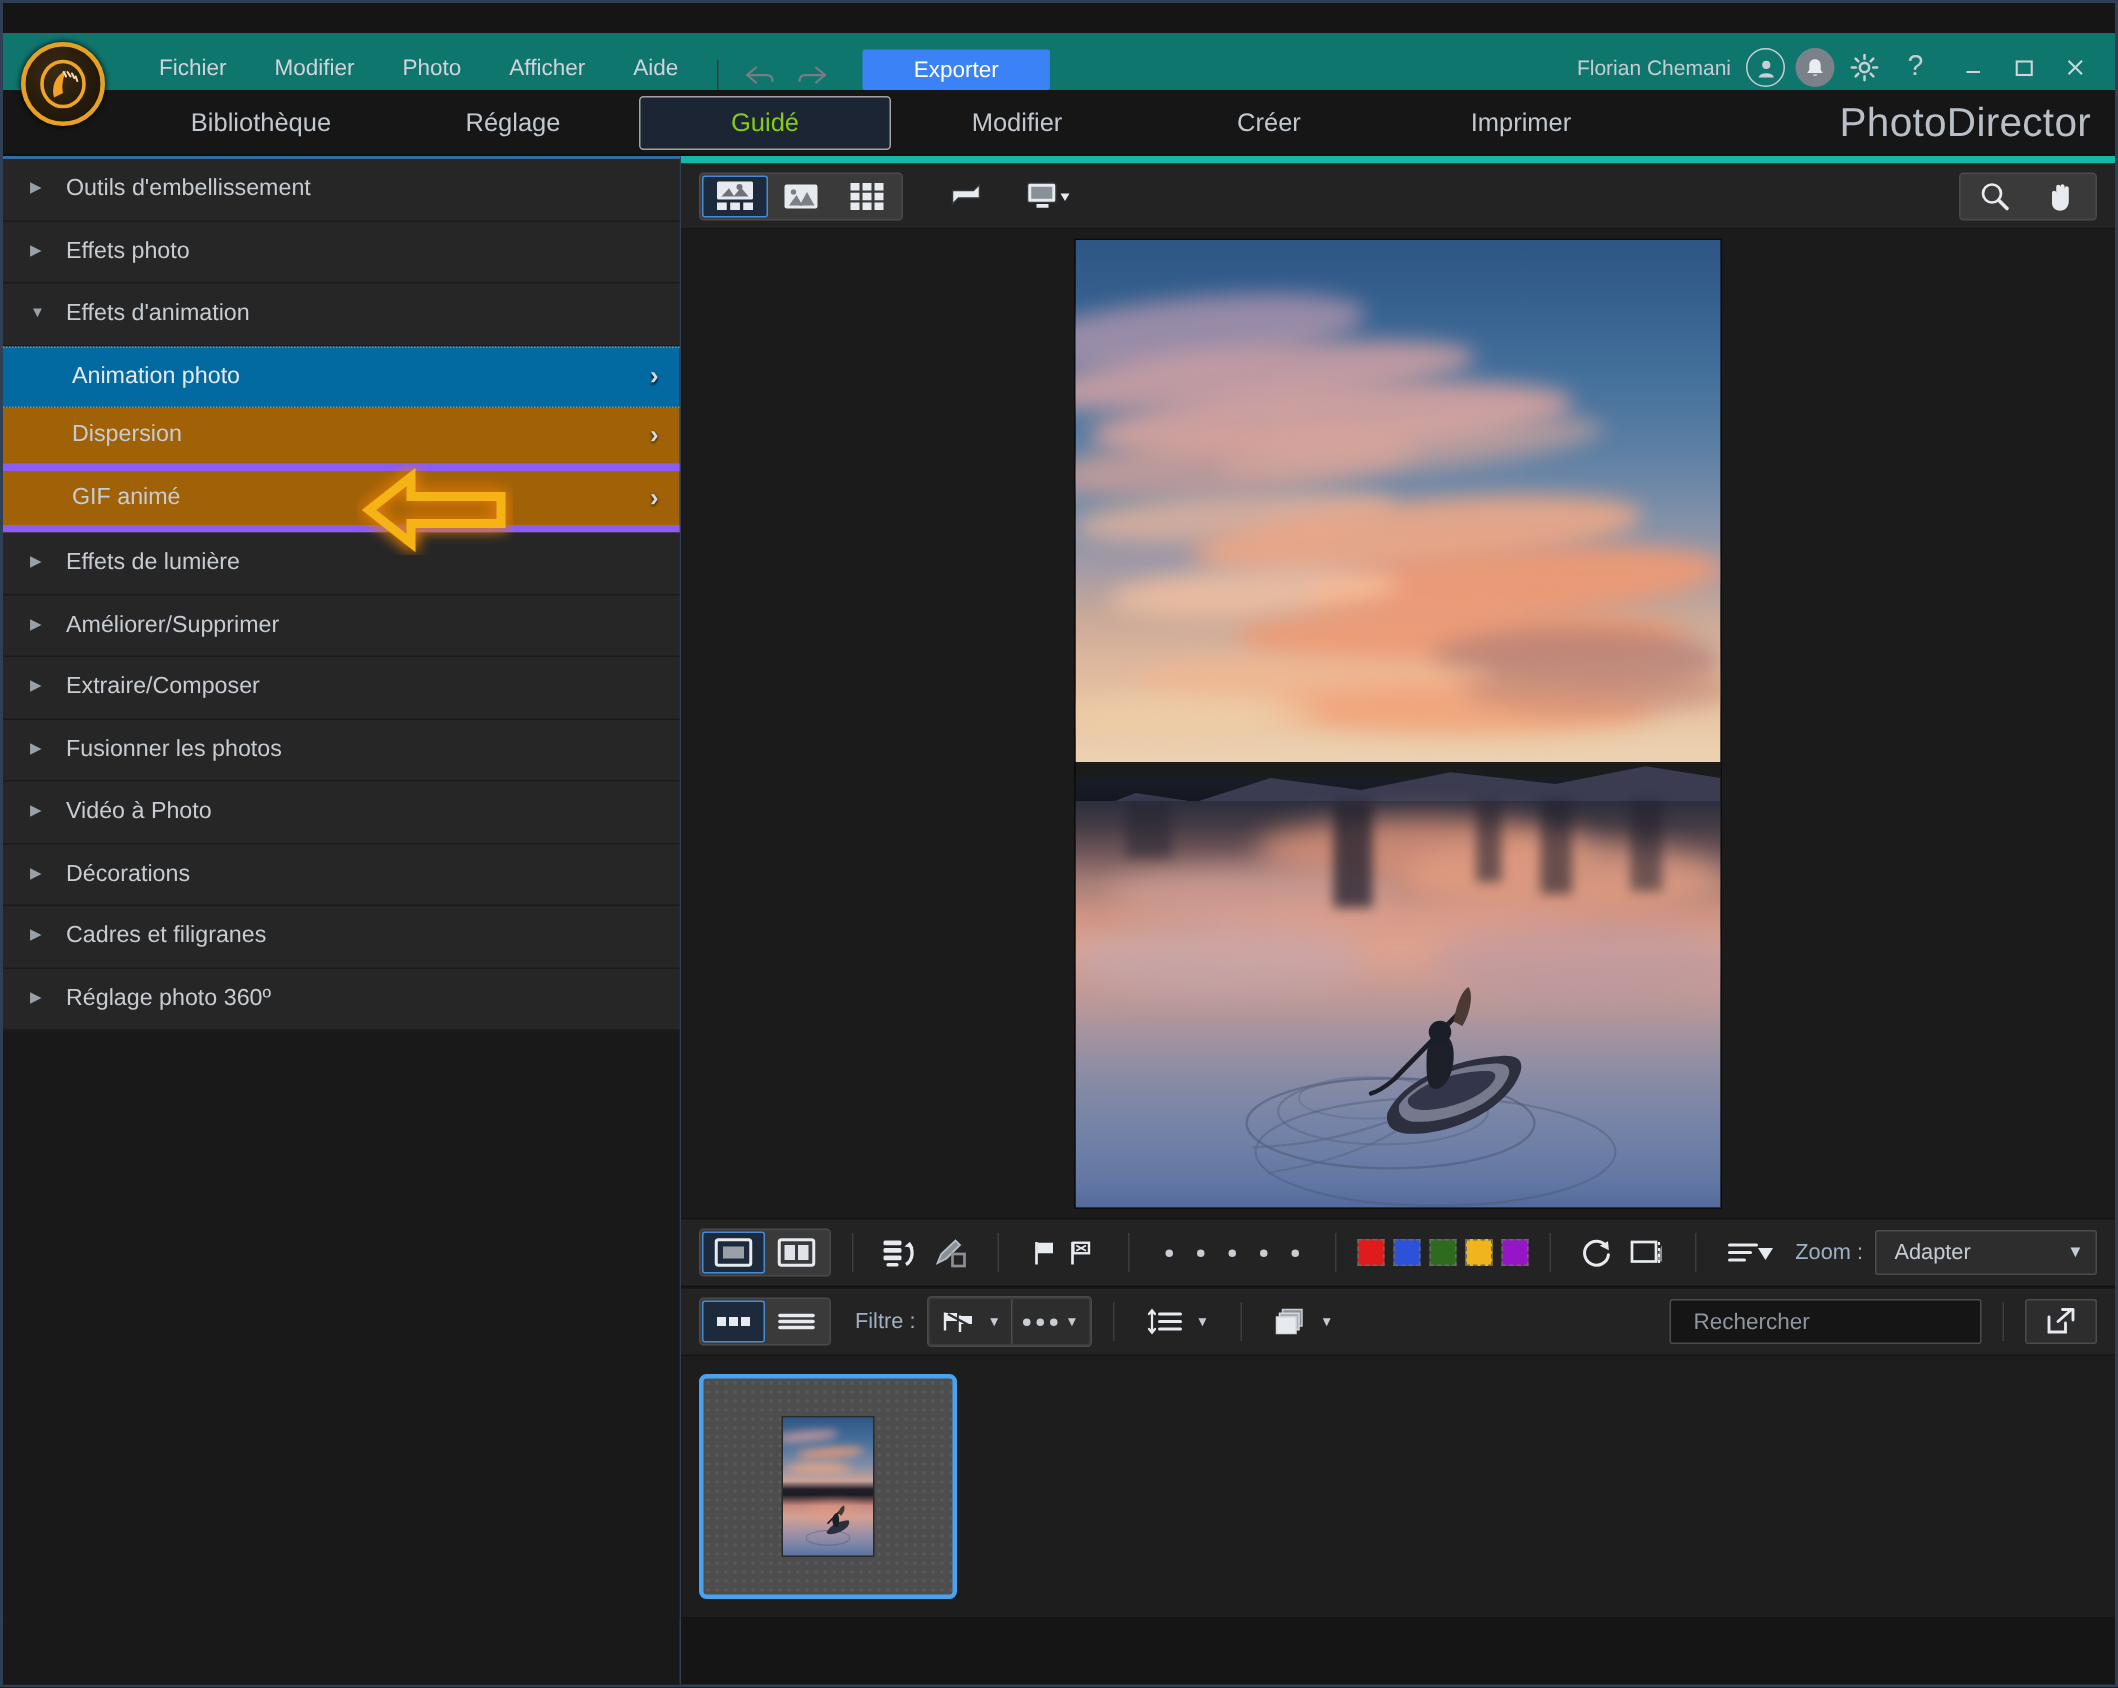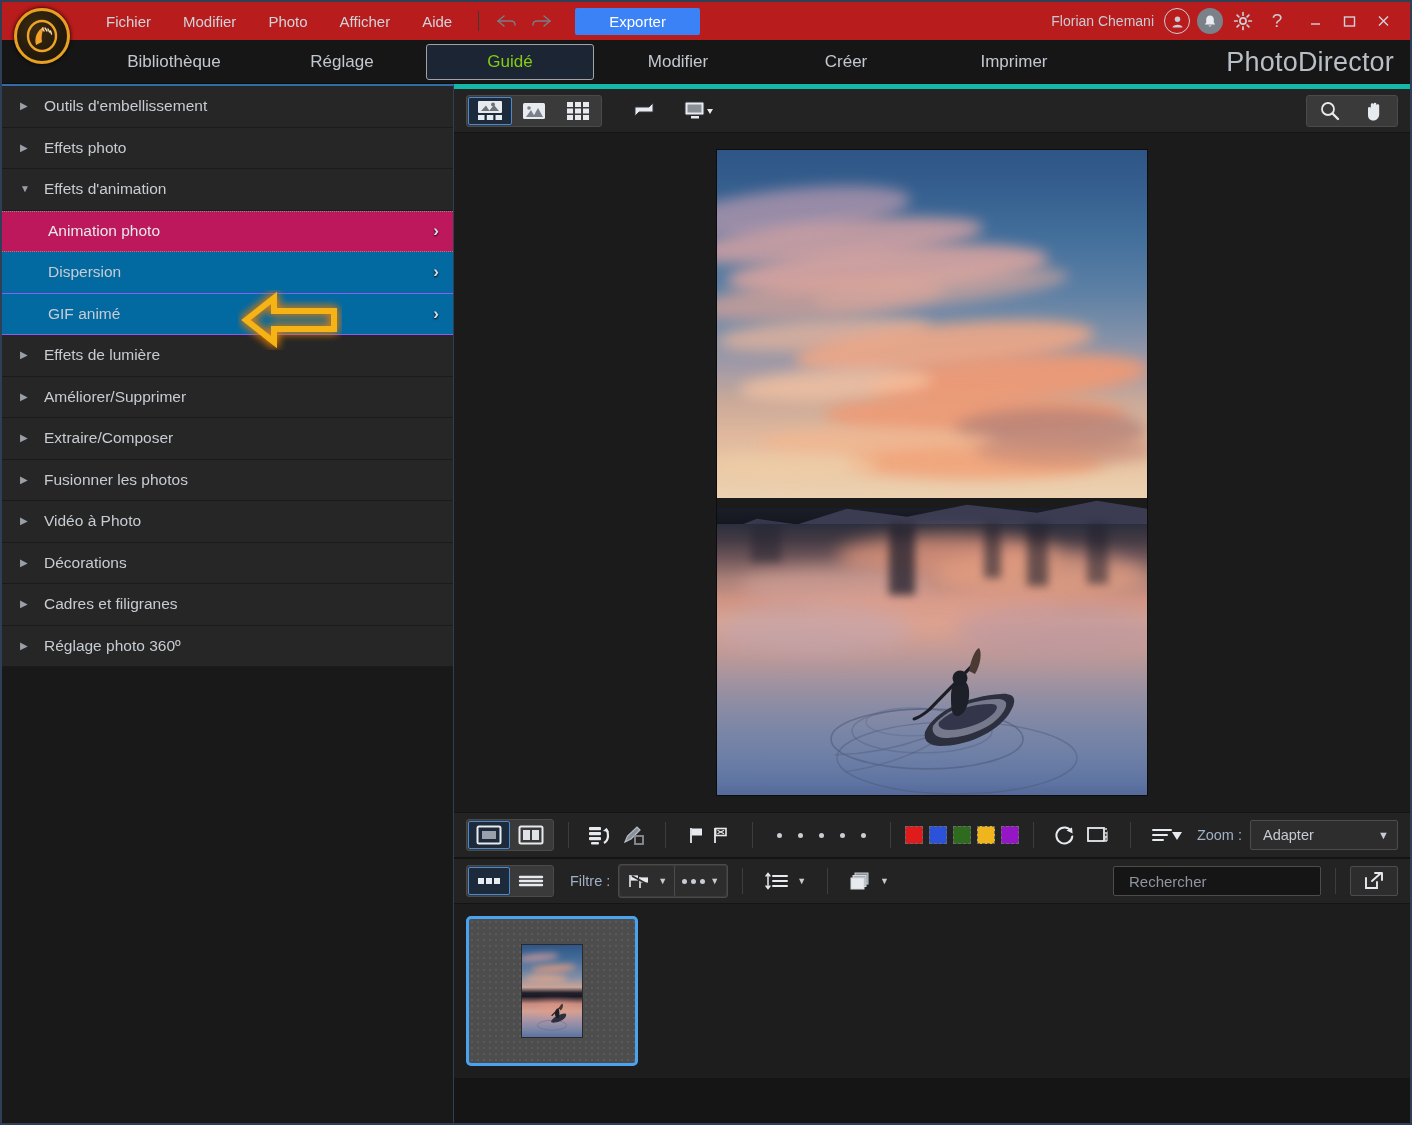--- a/index.html
+++ b/index.html
@@ -13,23 +13,24 @@
     position: relative;
     width: 1412px; height: 1125px;
     background: #151515;
     border: 2px solid #2f3f55;
     display: flex; flex-direction: column;
   }
 
   
   .titlebar {
     height: 38px; flex: 0 0 38px;
-    background: #b91c1c;
-    display: flex; align-items: center;
+    background: #0f766e;
+    display: flex; align-items: flex-end;
     position: relative;
+    margin-top: 20px;
   }
   .logo {
     width: 56px; height: 56px;
     position: absolute; left: 12px; top: 6px;
     border-radius: 50%;
     background: radial-gradient(circle at 38% 34%, #3a2a12 0%, #241a0c 60%, #1b1308 100%);
     border: 3px solid #e8a021;
     display: flex; align-items: center; justify-content: center;
     z-index: 40;
     box-shadow: 0 0 4px #000;
@@ -120,26 +121,26 @@
     border-bottom: 1px solid #1b1b1b;
     background: #262626;
     color: #c7ccd2; font-size: 15.5px;
     cursor: pointer; position: relative;
   }
   .side-row .tri {
     width: 16px; display: inline-block; margin-right: 8px;
     color: #9aa0a7; font-size: 10px; line-height: 1;
   }
   .side-row.sub {
+    background: #a16207;
+    padding-left: 46px;
+    border-bottom: 5px solid #8b5cf6;
+  }
+  .side-row.sub.selected {
     background: #0369a1;
-    padding-left: 46px;
-    border-bottom: 1px solid #8b5cf6;
-  }
-  .side-row.sub.selected {
-    background: #be185d;
     border-top: 1px dotted #8c8c8c;
     border-bottom: 1px dotted #8c8c8c;
     color: #e6e9ec;
   }
   .side-row .chev {
     margin-left: auto; margin-right: 14px;
     color: #d7dbe0; font-size: 17px; font-weight: bold;
     text-shadow: 0 1px 2px #000;
   }
   .sidebar-fill { flex: 1 1 auto; background: #191919; }

